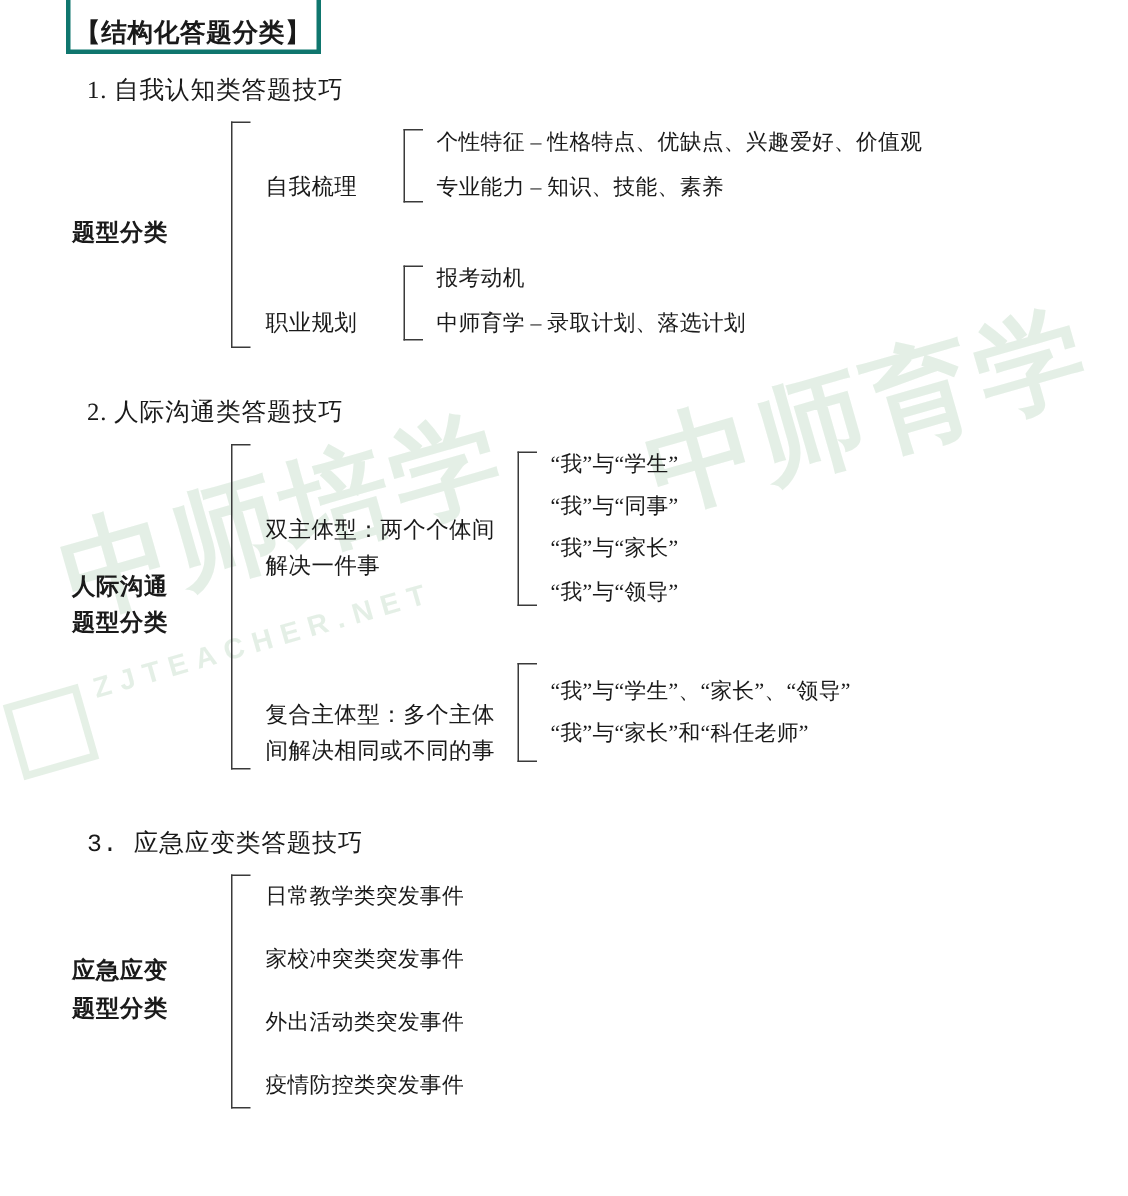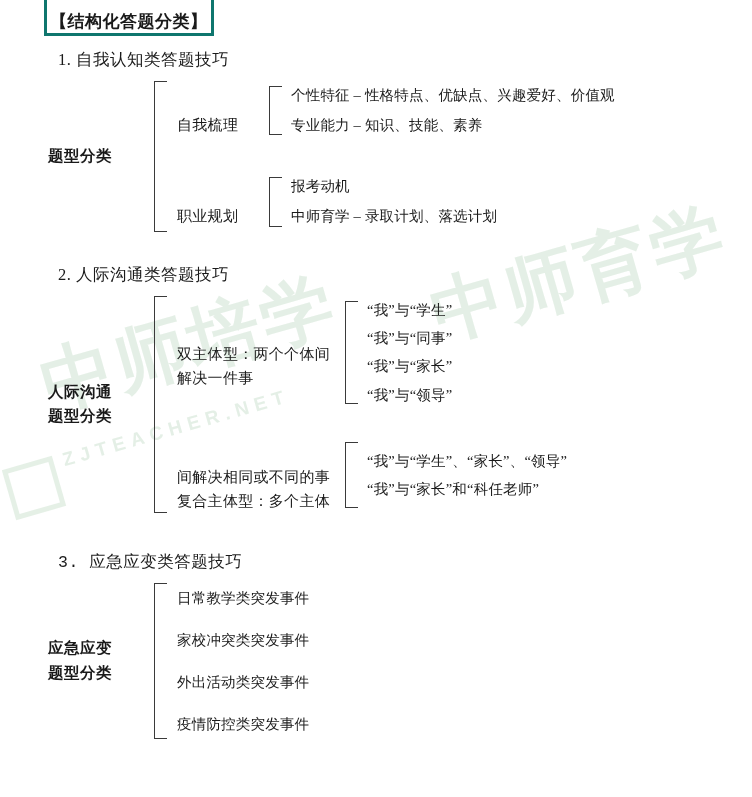--- a/index.html
+++ b/index.html
@@ -201,22 +201,22 @@
         <div class="leaves">
           <div class="leaf">“我”与“学生”</div>
           <div class="leaf">“我”与“同事”</div>
           <div class="leaf">“我”与“家长”</div>
           <div class="leaf">“我”与“领导”</div>
         </div>
       </div>
 
       <div class="branch" style="padding-top:22px;">
         <div class="branch-label w-wide">
+          <div>复合主体型：多个主体</div>
           <div>间解决相同或不同的事</div>
-          <div>复合主体型：多个主体</div>
         </div>
         <div class="brace small"></div>
         <div class="leaves">
           <div class="leaf">“我”与“学生”、“家长”、“领导”</div>
           <div class="leaf">“我”与“家长”和“科任老师”</div>
         </div>
       </div>
 
     </div>
   </div>

